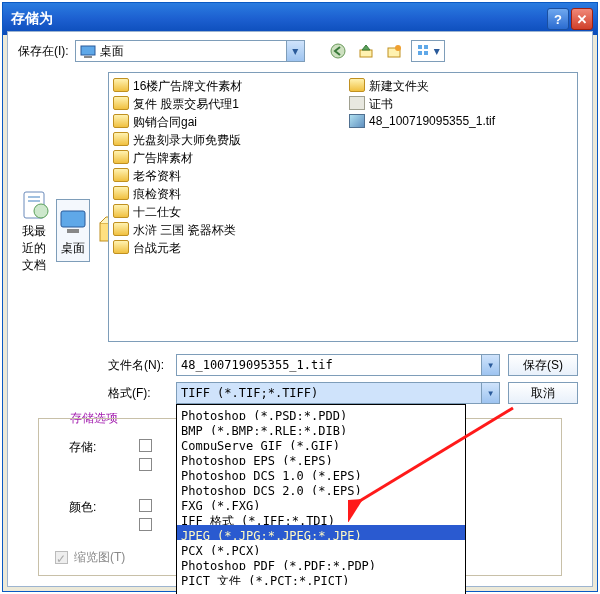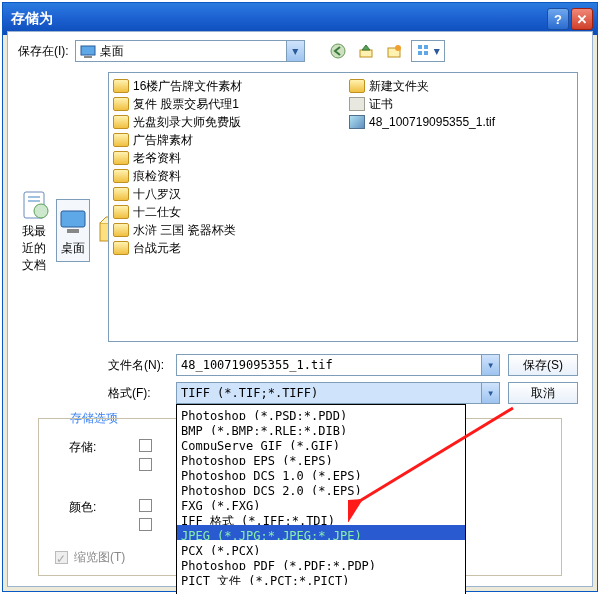--- a/index.html
+++ b/index.html
@@ -111,21 +111,21 @@
     left: 100px; top: 40px; right: 14px;
     height: 270px;
     border: 1px solid #7e9db9;
     background:#fff;
     overflow: hidden;
     padding: 4px;
   }
   .filecols { display:flex; gap: 12px; }
   .filecol { flex:1; }
   .fileitem {
-    display:flex; align-items:center; gap:4px;
+    display:flex; align-items:flex-start; gap:4px;
     height:18px; padding:1px 0;
     white-space: nowrap;
   }
   .folder-ico, .img-ico, .clip-ico, .cert-ico {
     width:16px; height:14px; flex-shrink:0;
   }
   .folder-ico { background: linear-gradient(to bottom,#fff2b0,#f0c040); border:1px solid #c09020; border-radius:2px; }
   .img-ico { background: linear-gradient(135deg,#b0e0f0,#6090c0); border:1px solid #507090; }
   .clip-ico, .cert-ico { background:#e8e8e0; border:1px solid #a0a090; }
 
@@ -144,21 +144,21 @@
     display:flex;align-items:center;justify-content:center;
   }
   .row-filename { top: 322px; }
   .row-format   { top: 350px; }
 
   
   .options {
     position: absolute;
     left: 30px; top: 378px; right: 30px; bottom: 10px;
   }
-  .group-title { color:#3b82f6; position:absolute; left:32px; top:0; }
+  .group-title { color:#a21caf; position:absolute; left:32px; top:0; }
   .group-box {
     position:absolute; left:0; right:0; top:8px; bottom:0;
     border:1px solid #c8c0a8;
   }
   .optrow {
     position:absolute; display:flex; align-items:flex-end; gap:8px;
   }
   .optrow .lbl { width:50px; }
   .chk { width:13px; height:13px; border:1px solid #888; background:#fff; flex-shrink:0; }
   .chk.dis { background:#eee; border-color:#bbb; color:#aaa; }
@@ -177,21 +177,21 @@
     border:1px solid #000;
     font-family: Tahoma, monospace;
     font-size:12px;
     overflow: hidden;
     z-index: 50;
   }
   .dropdown .opt {
     padding: 4px 4px; height:15px; line-height:15px;
     white-space: nowrap; overflow:hidden;
   }
-  .dropdown .opt.sel { background:#2a5ad0; color:#86efac; }
+  .dropdown .opt.sel { background:#2a5ad0; color:#fef9c3; }
 
   
   .red-arrow {
     position:absolute;
     left: 340px; top: 370px;
     width: 180px; height: 120px;
     z-index: 60;
     pointer-events: none;
   }
 </style>
@@ -306,37 +306,37 @@
             <div class="fileitem">
               <span class="folder-ico"></span>
               <span>16楼广告牌文件素材</span>
             </div>
             <div class="fileitem">
               <span class="folder-ico"></span>
               <span>复件 股票交易代理1</span>
             </div>
             <div class="fileitem">
               <span class="folder-ico"></span>
+              <span>购销合同gai</span>
+            </div>
+            <div class="fileitem">
+              <span class="folder-ico"></span>
               <span>光盘刻录大师免费版</span>
             </div>
             <div class="fileitem">
               <span class="folder-ico"></span>
               <span>广告牌素材</span>
             </div>
             <div class="fileitem">
               <span class="folder-ico"></span>
               <span>老爷资料</span>
             </div>
             <div class="fileitem">
               <span class="folder-ico"></span>
               <span>痕检资料</span>
-            </div>
-            <div class="fileitem">
-              <span class="folder-ico"></span>
-              <span>十八罗汉</span>
             </div>
             <div class="fileitem">
               <span class="folder-ico"></span>
               <span>十二仕女</span>
             </div>
             <div class="fileitem">
               <span class="folder-ico"></span>
               <span>水浒 三国  瓷器杯类</span>
             </div>
             <div class="fileitem">

